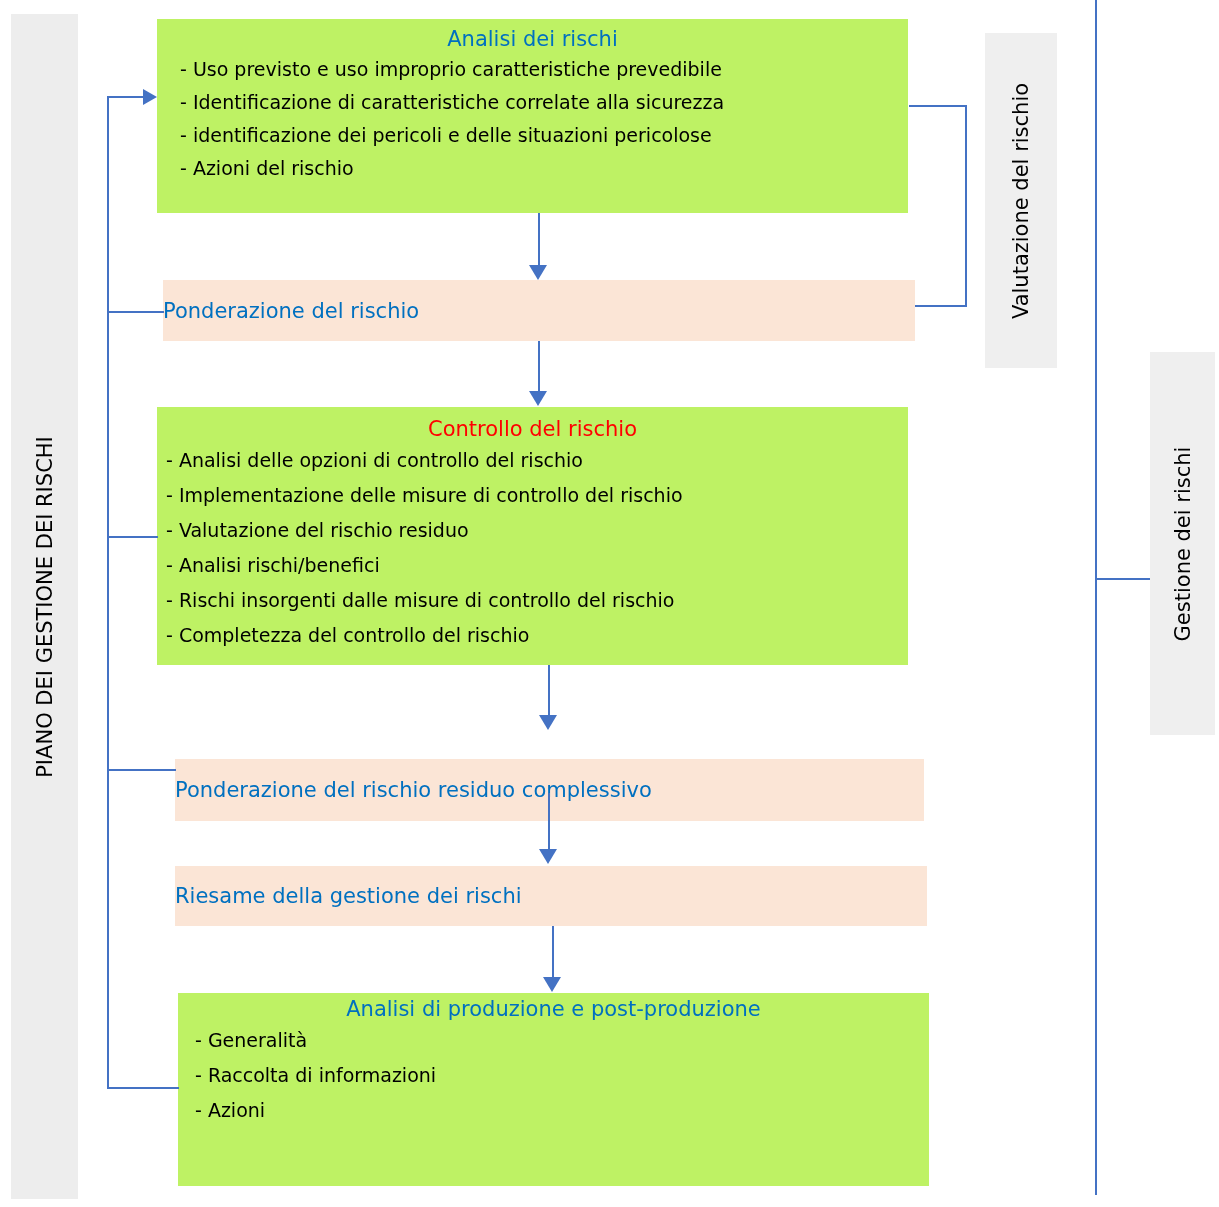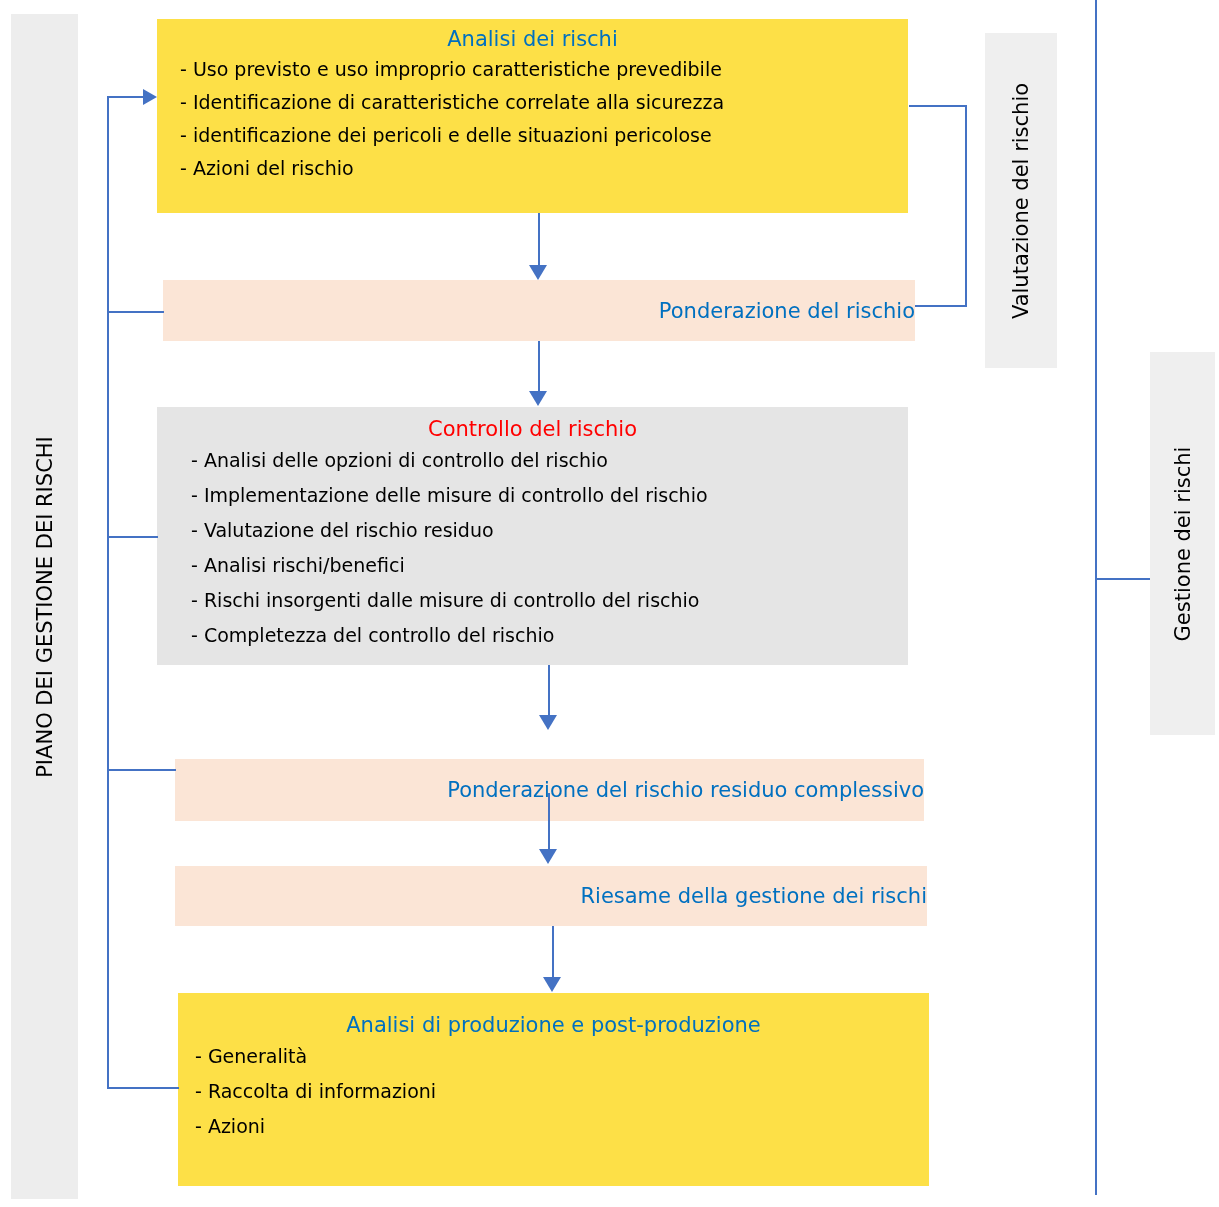--- a/index.html
+++ b/index.html
@@ -1,47 +1,47 @@
 <!DOCTYPE html>
 <html><head>
 <meta charset="utf-8">
 <style>
   html,body { margin:0; padding:0; background:#ffffff; }
   body { font-family:"DejaVu Sans","Liberation Sans",sans-serif; color:#000; }
   #canvas { position:relative; width:1219px; height:1207px; background:#ffffff; overflow:hidden; }
 
   
   .fbox { position:absolute; box-sizing:border-box; }
-  .box-yellow { background:#fde047; }
+  .box-yellow { background:#bef264; }
   .box-peach  { background:#FBE5D6; }
-  .box-blue   { background:#e5e5e5; }
+  .box-blue   { background:#bef264; }
 
   .box-title { text-align:center; font-size:21px; line-height:28px; color:#0070C0; }
   .box-title.red { color:#FF0000; }
   .box-items { font-size:19px; color:#000; }
   .box-items div { line-height:33px; white-space:nowrap; }
 
-  .center-box { display:flex; align-items:center; justify-content:flex-end;
+  .center-box { display:flex; align-items:center; justify-content:flex-start;
                 font-size:21px; color:#0070C0; }
 
   
   #box-a { left:157px; top:19px; width:751px; height:194px; padding-top:6px; }
   #box-a .box-items { padding-left:23px; }
   
   #box-b { left:163px; top:280px; width:752px; height:61px; }
   
   #box-c { left:157px; top:407px; width:751px; height:258px; padding-top:8px; }
-  #box-c .box-items { padding-left:34px; }
+  #box-c .box-items { padding-left:9px; }
   #box-c .box-items div { line-height:35px; }
   
   #box-d { left:175px; top:731px; width:749px; height:62px;margin-top:28px; }
   
   #box-e { left:175px; top:866px; width:752px; height:60px; }
   
-  #box-f { left:178px; top:993px; width:751px; height:193px; padding-top:18px; }
+  #box-f { left:178px; top:993px; width:751px; height:193px; padding-top:2px; }
   #box-f .box-items { padding-left:17px; }
   #box-f .box-items div { line-height:35px; }
 
   
   .vlabel { position:absolute; background:#EFEFEF; }
   .vlabel > span { position:absolute; top:50%; left:50%;
                    transform:translate(-50%,-50%) rotate(-90deg);
                    white-space:nowrap; font-size:21px; color:#000; }
   #label-plan { left:11px; top:14px; width:67px; height:1185px; background:#EDEDED; }
   #label-valutazione { left:985px; top:33px;  width:72px; height:335px; }

